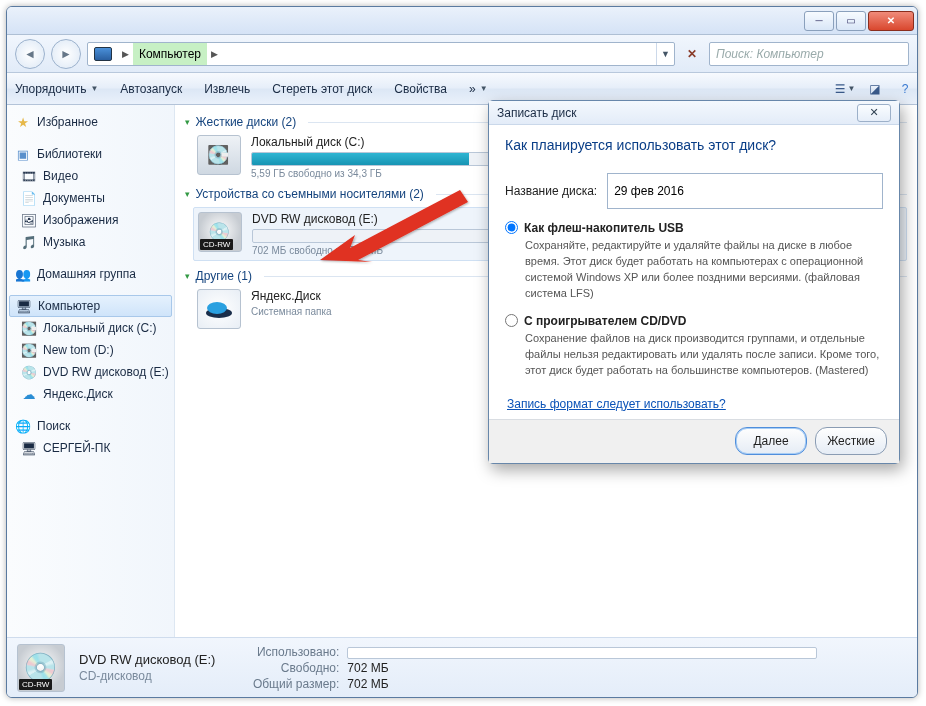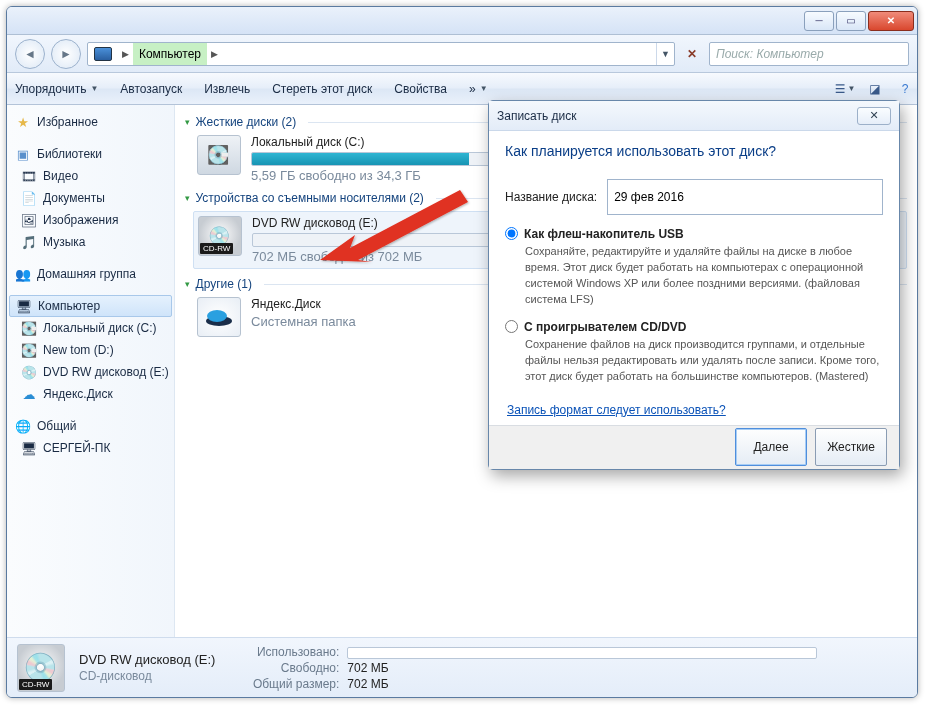--- a/index.html
+++ b/index.html
@@ -35,42 +35,42 @@
 .grouphdr .line{flex:1;height:1px;background:#dbe5f1;margin-left:6px}
 .itemrow{display:flex;gap:10px;align-items:flex-start;margin:2px 0 8px 12px}
 .driveico{width:44px;height:40px;background:linear-gradient(#eef2f6,#cfd8e2);border:1px solid #b6c2d0;border-radius:3px;display:flex;align-items:center;justify-content:center;font-size:18px;color:#678}
 .driveico.cd{background:radial-gradient(circle at 50% 45%,#fefefe,#c7ccd2 70%);position:relative}
 .driveico.cd .badge{position:absolute;bottom:1px;left:1px;background:#1a1a1a;color:#fff;font-size:8px;padding:1px 3px;border-radius:1px}
 .driveico.yd{background:radial-gradient(#fff,#e8eef5)}
 .driveinfo{flex:1;max-width:260px}
 .dname{color:#222;margin-bottom:3px}
 .bar{height:14px;border:1px solid #b9c7d8;border-radius:2px;background:#eef2f7;overflow:hidden;margin:2px 0}
 .barfill{height:100%;background:linear-gradient(#2fb5d3,#1794b3)}
-.dsub{color:#7a8a9c;font-size:13px}
+.dsub{color:#7a8a9c;font-size:10px}
 .status{height:60px;border-top:1px solid #cfdced;background:linear-gradient(#f1f6fd,#e4edf9);display:flex;align-items:center;padding:4px 10px;gap:14px}
 .status .bigico{width:48px;height:48px}
 .status .info{display:flex;flex-direction:column;gap:2px}
 .status .row{display:flex;gap:8px;align-items:flex-end}
 .status .lbl{color:#6a7a8c;width:100px;text-align:right}
 .status .val{color:#222}
 .status .longbar{width:470px;height:12px;border:1px solid #b9c7d8;border-radius:2px;background:#fff}
 .dialog{position:absolute;left:488px;top:100px;width:412px;border:1px solid #6887aa;border-radius:5px;background:#fff;box-shadow:3px 6px 16px rgba(0,0,0,.35)}
-.dlgtitle{height:30px;background:linear-gradient(#f4f8fd,#e3ecf8);border-bottom:1px solid #cad8ea;display:flex;align-items:center;justify-content:space-between;padding:0 8px;color:#1a2b44}
+.dlgtitle{height:24px;background:linear-gradient(#f4f8fd,#e3ecf8);border-bottom:1px solid #cad8ea;display:flex;align-items:center;justify-content:space-between;padding:0 8px;color:#1a2b44}
 .dlgx{width:34px;height:18px;border:1px solid #9cb0c9;border-radius:3px;background:linear-gradient(#fafdff,#e6eef9);display:flex;align-items:center;justify-content:center;font-size:11px;color:#345}
 .dlgbody{padding:12px 16px 8px}
 .dlghead{color:#0a3e87;font-size:14px;margin-bottom:20px}
 .frow{display:flex;align-items:center;gap:10px;margin-bottom:12px}
 .frow label{color:#222}
 .txtin{flex:1;height:18px;border:1px solid #a0b4cc;padding:17px 6px;background:#fff}
 .opt{margin-bottom:12px}
 .opt .ohead{display:flex;align-items:flex-start;gap:6px;font-weight:bold;color:#222;margin-bottom:3px}
 .opt .odesc{color:#555;font-size:11px;line-height:1.45;padding-left:20px}
 .linkq{color:#0a52b7;text-decoration:underline;margin:6px 0 0 2px;display:inline-block}
 .dlgbtns{height:44px;background:#f0f0f0;border-top:1px solid #d9dde2;display:flex;align-items:center;justify-content:flex-end;gap:8px;padding:0 12px}
-.btn{min-width:72px;height:38px;border:1px solid #8a9cb3;border-radius:2px;background:linear-gradient(#fefefe,#e5ecf5);color:#222;display:flex;align-items:center;justify-content:center}
+.btn{min-width:72px;height:28px;border:1px solid #8a9cb3;border-radius:12px;background:linear-gradient(#fefefe,#e5ecf5);color:#222;display:flex;align-items:center;justify-content:center}
 .btn.primary{border-color:#4f8edc;box-shadow:0 0 0 1px #a7cdf5 inset}
 .arrow{position:absolute;left:300px;top:180px;pointer-events:none}
 .pcico{width:18px;height:14px;background:linear-gradient(#4a90d9,#2a5fa0);border:1px solid #234;border-radius:2px;display:inline-block}
 </style>
 </head>
 <body>
 
 <div class="window">
 
   <div class="titlebar">
@@ -169,21 +169,21 @@
             <span>DVD RW дисковод (E:)</span>
           </div>
         <div class="sitem">
             <span class="sico" style="color:#2a8dd4">☁</span>
             <span>Яндекс.Диск</span>
           </div>
       </div>
       <div class="sgroup">
         <div class="sitem head">
             <span class="sico">🌐</span>
-            <span>Общий</span>
+            <span>Поиск</span>
           </div>
         <div class="sitem">
             <span class="sico">🖥</span>
             <span>СЕРГЕЙ-ПК</span>
           </div>
       </div>
     </div>
 
     <div class="main">
       <div class="grouphdr">

